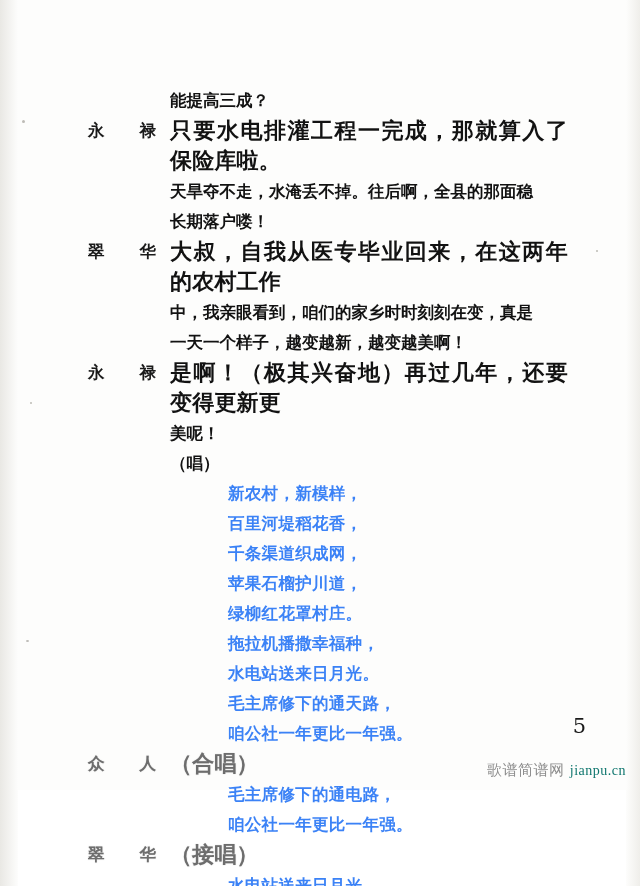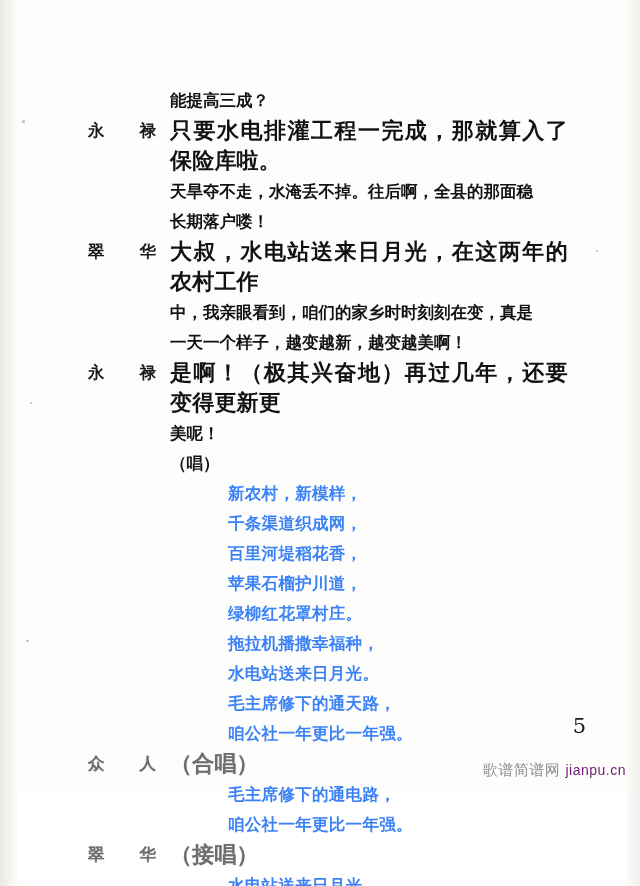--- a/index.html
+++ b/index.html
@@ -110,22 +110,22 @@
   }
   .watermark {
     position: absolute;
     right: 14px;
     bottom: 10px;
     font-size: 15px;
     color: #8d8d8d;
     letter-spacing: 0.5px;
   }
   .watermark .wm-url {
-    color: #701a75;
-    font-family: Liberation Sans, sans-serif;
+    color: #0f766e;
+    font-family: Liberation Serif, serif;
     font-size: 14px;
   }
   .speck {
     position: absolute;
     background: #bdbbb6;
     border-radius: 50%;
   }
 </style>
 </head>
 <body>
@@ -149,39 +149,39 @@
       <div class="speech">只要水电排灌工程一完成，那就算入了保险库啦。</div>
     </div>
     <div class="continuation">天旱夺不走，水淹丢不掉。往后啊，全县的那面稳</div>
     <div class="continuation">长期落户喽！</div>
 
     <div class="line-row">
       <div class="speaker">
         <span>翠</span>
         <span>华</span>
       </div>
-      <div class="speech">大叔，水电站送来日月光，在这两年的农村工作</div>
+      <div class="speech">大叔，自我从医专毕业回来，在这两年的农村工作</div>
     </div>
     <div class="continuation">中，我亲眼看到，咱们的家乡时时刻刻在变，真是</div>
     <div class="continuation">一天一个样子，越变越新，越变越美啊！</div>
 
     <div class="line-row">
       <div class="speaker">
         <span>永</span>
         <span>禄</span>
       </div>
       <div class="speech">是啊！（极其兴奋地）再过几年，还要变得更新更</div>
     </div>
     <div class="continuation">美呢！</div>
 
     <div class="stage-dir">（唱）</div>
 
     <div class="lyric">新农村，新模样，</div>
+    <div class="lyric">百里河堤稻花香，</div>
     <div class="lyric">千条渠道织成网，</div>
-    <div class="lyric">百里河堤稻花香，</div>
     <div class="lyric">苹果石榴护川道，</div>
     <div class="lyric">绿柳红花罩村庄。</div>
     <div class="lyric">拖拉机播撒幸福种，</div>
     <div class="lyric">水电站送来日月光。</div>
     <div class="lyric">毛主席修下的通天路，</div>
     <div class="lyric">咱公社一年更比一年强。</div>
 
     <div class="line-row faded">
       <div class="speaker">
         <span>众</span>

